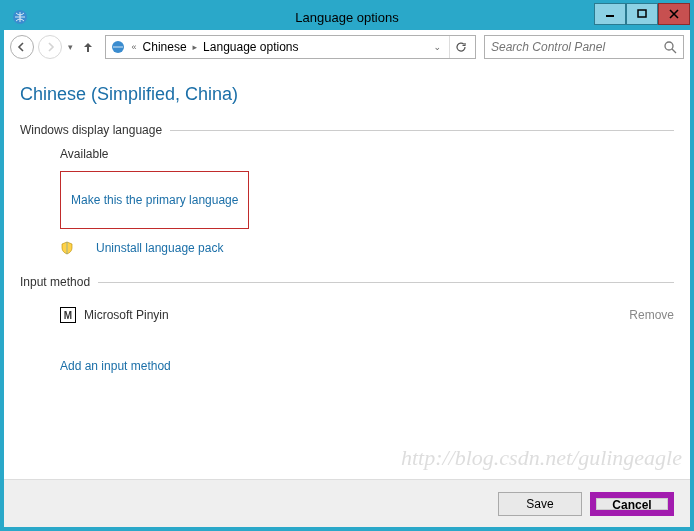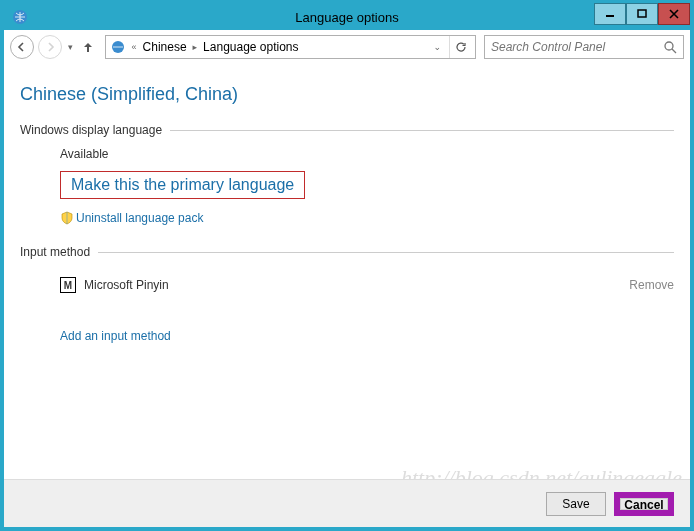--- a/index.html
+++ b/index.html
@@ -37,37 +37,37 @@
   .lang-title { color: #1b6fa8; font-size: 18px; font-weight: 400; margin-bottom: 18px; }
 
   .group-label { font-size: 12px; color: #333; display: flex; align-items: center; gap: 8px; margin: 10px 0; }
   .group-label .line { flex: 1; height: 1px; background: #ccc; }
 
   .indent { padding-left: 40px; }
   .indent2 { padding-left: 40px; }
 
   .avail { margin: 6px 0 10px 0; }
 
-  .primary-link { display: inline-block; border: 1px solid #c12b2b; padding: 4px 10px; color: #1b6fa8; font-size: 16px; margin-bottom: 12px; }
+  .primary-link { display: inline-block; border: 1px solid #c12b2b; padding: 21px 10px; color: #1b6fa8; font-size: 12px; margin-bottom: 12px; }
 
   .link { color: #1b6fa8; font-size: 12px; cursor: pointer; }
-  .shield-row { display: flex; align-items: center; gap: 2px; margin-bottom: 20px; }
+  .shield-row { display: flex; align-items: center; gap: 22px; margin-bottom: 20px; }
   .shield-icon { width: 14px; height: 14px; }
 
   .input-row { display: flex; align-items: center; padding: 8px 0; }
   .input-icon { width: 16px; height: 16px; border: 1.5px solid #000; display: flex; align-items: center; justify-content: center; font-size: 10px; font-weight: bold; margin-right: 8px; }
   .remove-link { margin-left: auto; color: #888; font-size: 12px; cursor: pointer; }
 
   .add-input { margin-top: 28px; }
 
   .footer { position: absolute; left: 0; right: 0; bottom: 0; height: 48px; background: #efefef; border-top: 1px solid #ddd; display: flex; align-items: center; justify-content: flex-end; padding: 0 16px; gap: 8px; }
-  .btn { width: 60px; height: 24px; border: 1px solid #aaa; background: #e9e9e9; font-size: 12px; cursor: pointer; }
+  .btn { width: 84px; height: 24px; border: 1px solid #aaa; background: #e9e9e9; font-size: 12px; cursor: pointer; }
   .btn.default { border: 6px solid #a21caf; box-shadow: inset 0 0 0 1px #ccc; font-weight: bold; }
 
-  .watermark { position: absolute; right: 8px; bottom: 36px; color: rgba(120,120,120,0.25); font-size: 22px; font-style: italic; font-family: Georgia, serif; pointer-events: none; }
+  .watermark { position: absolute; right: 8px; bottom: 56px; color: rgba(120,120,120,0.25); font-size: 22px; font-style: italic; font-family: Georgia, serif; pointer-events: none; }
 </style>
 </head>
 <body>
 
 <div class="window">
 
   <div class="titlebar">
     <span class="app-icon">
       <svg viewBox="0 0 20 20">
           <circle cx="10" cy="10" r="7" fill="#3a8ccf"></circle>

